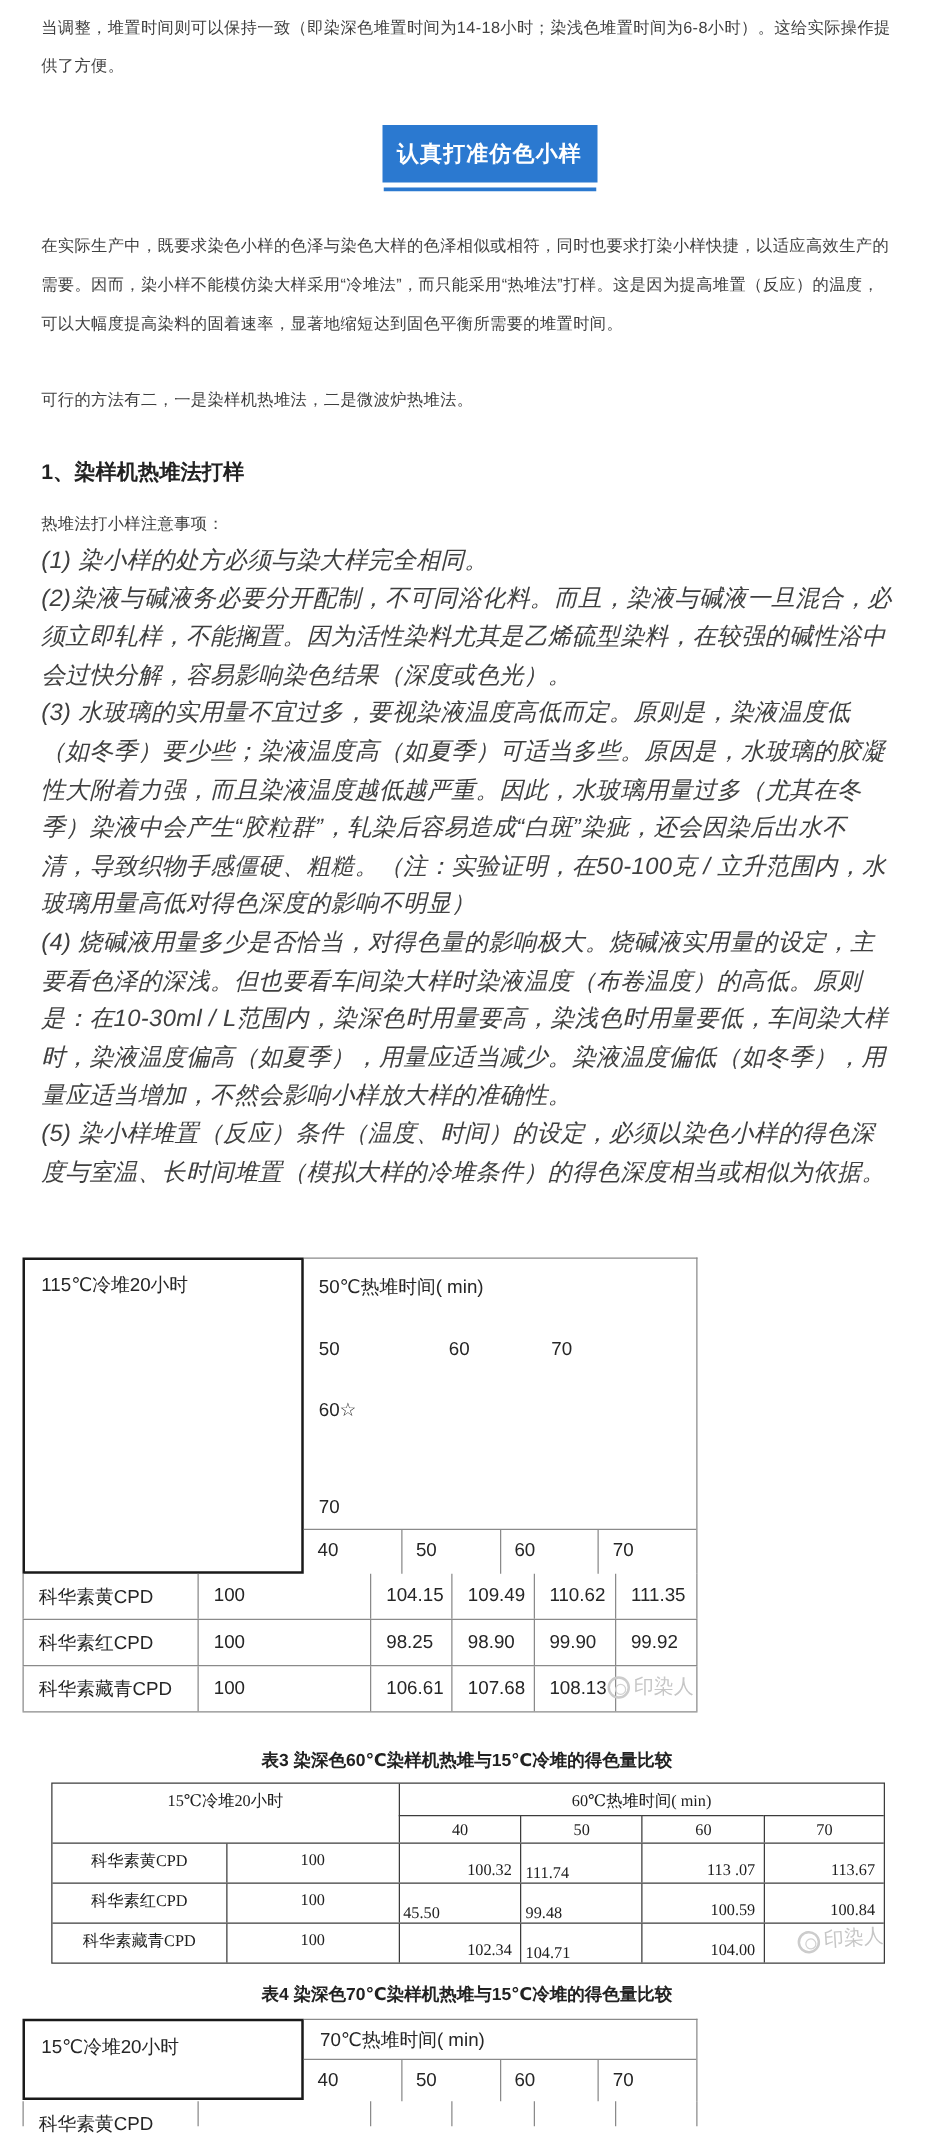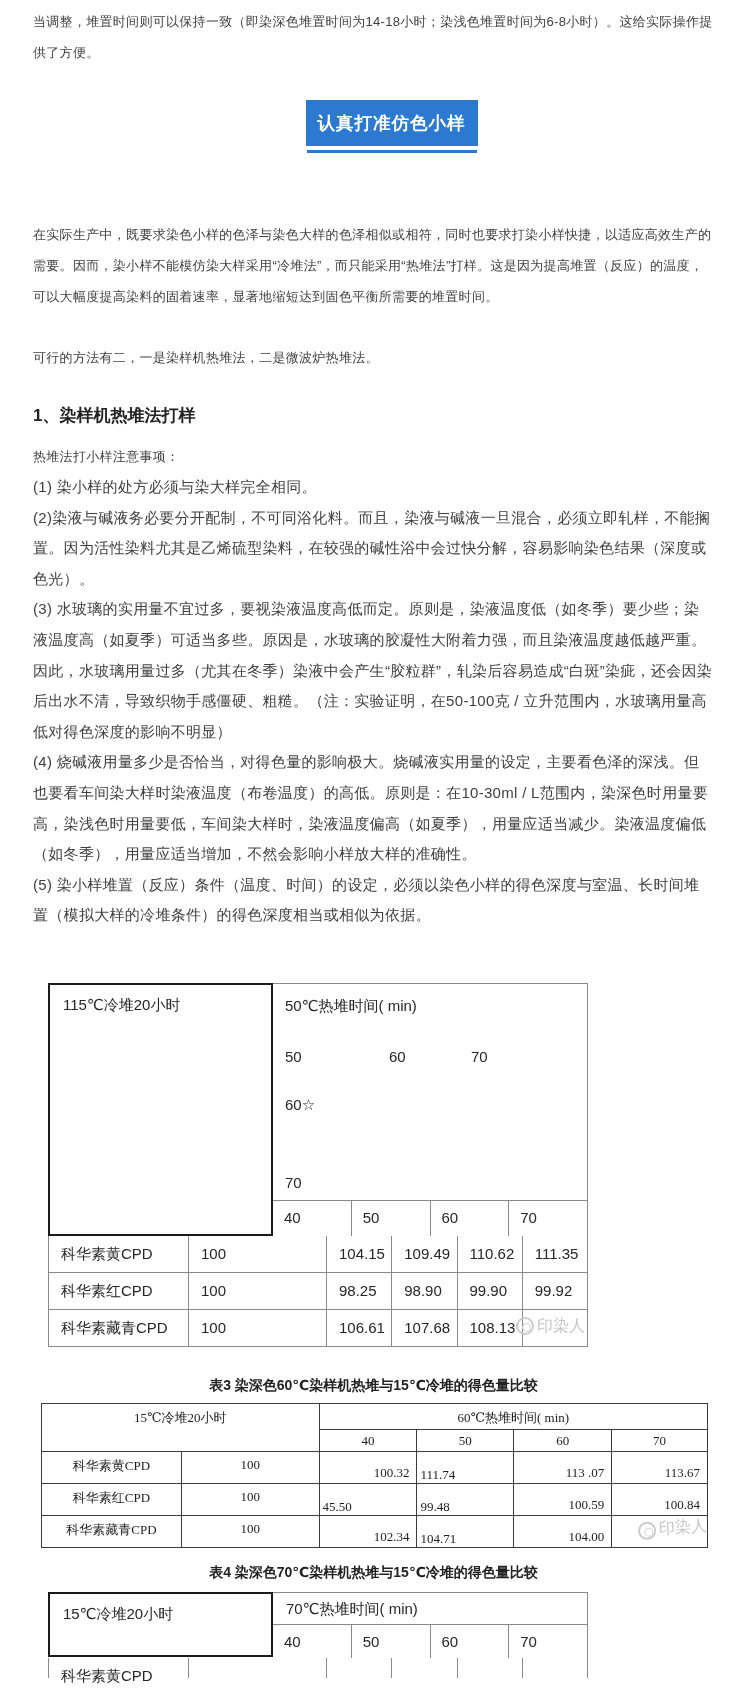--- a/index.html
+++ b/index.html
@@ -10,30 +10,30 @@
     color:#3f3f3f;
   }
   .para { margin:0 33px; font-size:13px; line-height:31px; letter-spacing:0.3px; }
   .intro { padding-top:6px; }
   .banner-wrap { margin-top:32px; text-align:center;margin-left:36px; }
   .banner {
     display:inline-block; min-width:146px; padding:0 12px; height:46px; line-height:46px;
     background:#2b79d0; color:#ffffff; font-size:17.5px; font-weight:bold; letter-spacing:1px;
   }
   .banner-underline { width:170px; height:3px; background:#2b79d0; margin:4px auto 0 auto; }
-  .p1 { margin-top:66px; }
+  .p1 { margin-top:28px; }
   .p2 { margin-top:30px; }
   .sec-heading { margin:30px 33px 0 33px; font-size:17px; font-weight:bold; color:#222222; line-height:26px; }
   .lead { margin-top:12px; }
-  .notes p { margin:0 33px; font-size:15px; line-height:30.6px; letter-spacing:0.3px; }
+  .notes p { margin:0 33px; font-size:19px; line-height:30.6px; letter-spacing:0.3px;font-style:italic; }
   .tbl-title { text-align:center; font-size:14px; font-weight:bold; color:#222222; line-height:20px; }
   .t2-title { margin-top:9px; }
 
   
-  .wtbl { margin-left:48px; width:540px; color:#262626; font-size:15px; box-sizing:border-box; }
+  .wtbl { margin-left:18px; width:540px; color:#262626; font-size:15px; box-sizing:border-box; }
   .t2 { margin-top:52px; }
   .whead { display:flex; }
   .wcorner {
     width:278px; box-sizing:border-box; border:2px solid #1a1a1a;
     padding:11px 0 0 13px; background:#fff;
   }
   .wright { width:395px; box-sizing:border-box; border-top:1px solid #8a8a8a; border-right:1px solid #8a8a8a; }
   .t2big { position:relative; height:216px; box-sizing:border-box; }
   .t2big span { position:absolute; }
   .s-l1 { top:13px; left:12px; }

